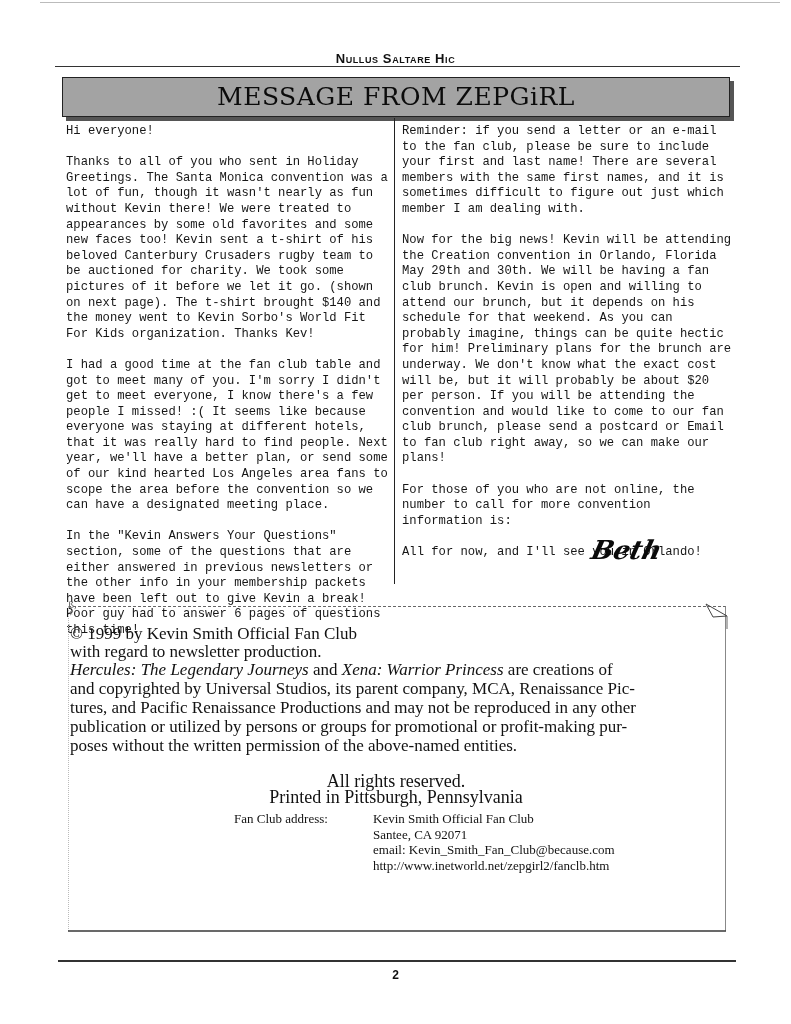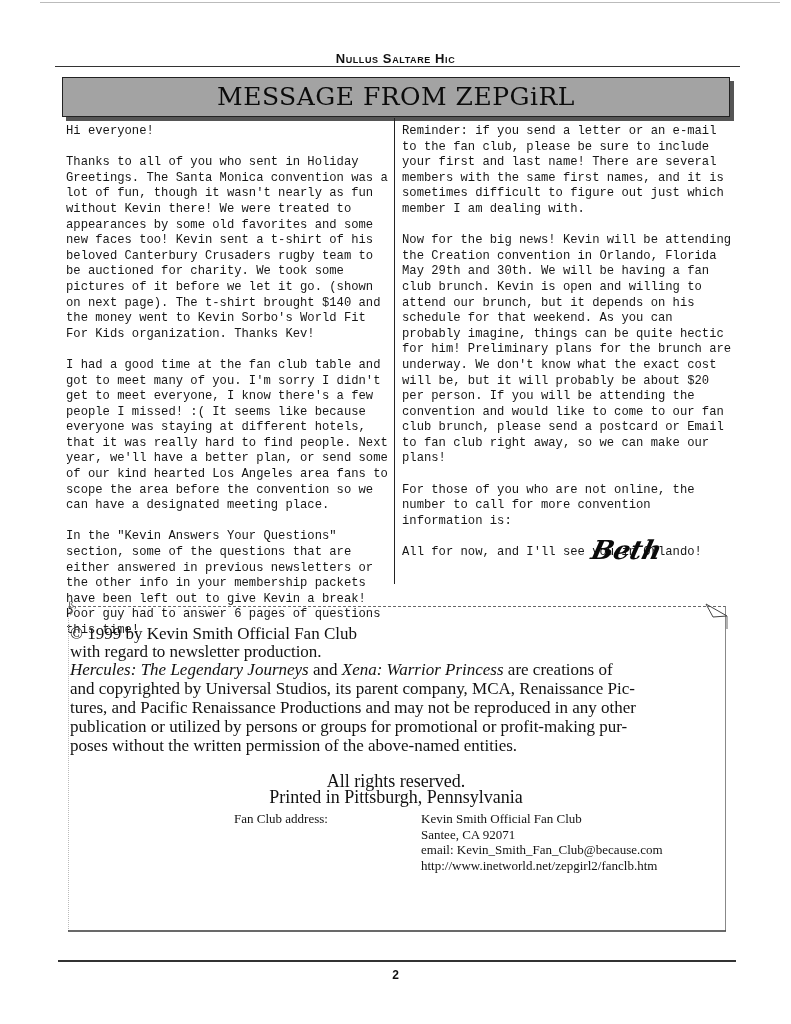--- a/index.html
+++ b/index.html
@@ -44,21 +44,21 @@
   }
   .legal-bottom { position: absolute; left: 68px; top: 930px; width: 658px; height: 2px; background: #444; opacity: 0.8; }
   .fold-icon { position: absolute; left: 705px; top: 603px; }
   .margin-mark { position: absolute; left: 68px; top: 600px; font-size: 9px; color: #555; font-family: "DejaVu Serif", serif; }
 
   .serif { font-family: "Liberation Serif", serif; color: #121212; }
   .legal-center { position: absolute; left: 70px; width: 652px; text-align: left; font-size: 17px; line-height: 19px; }
   .legal-center i { font-style: italic; }
   .small-center { position: absolute; left: 70px; width: 652px; text-align: center; font-size: 18px; line-height: 16px; }
   .addr-label { position: absolute; left: 234px; top: 811px; font-size: 13px; }
-  .addr-lines { position: absolute; left: 373px; top: 811px; font-size: 13px; line-height: 15.5px; margin-left: 48px; }
+  .addr-lines { position: absolute; left: 373px; top: 811px; font-size: 13px; line-height: 15.5px; }
 
   .foot-rule { position: absolute; left: 58px; top: 960px; width: 678px; height: 1.5px; background: #333; }
   .page-number { position: absolute; left: 0; width: 791px; top: 968px; text-align: center; font-weight: bold; font-size: 12px; }
 </style>
 </head>
 <body>
 
 <div class="top-rule"></div>
 
 <div class="running-head">

